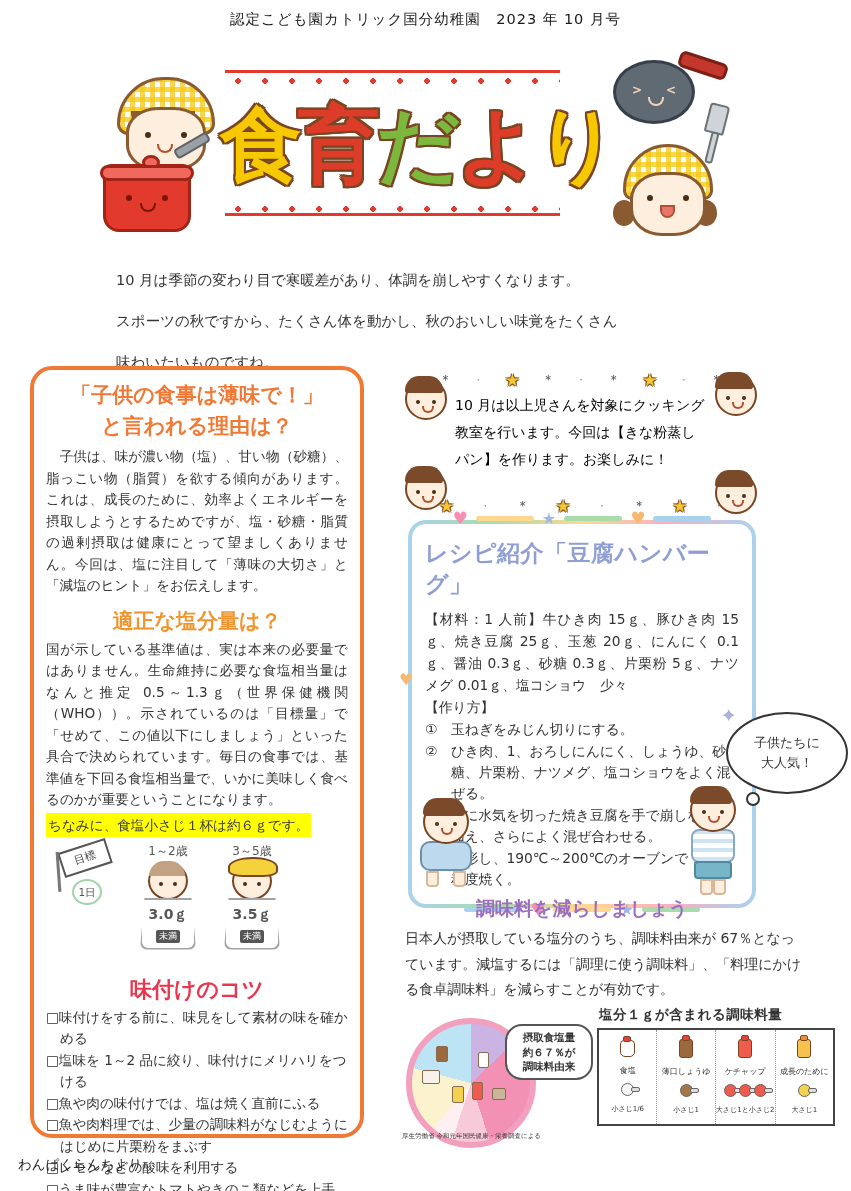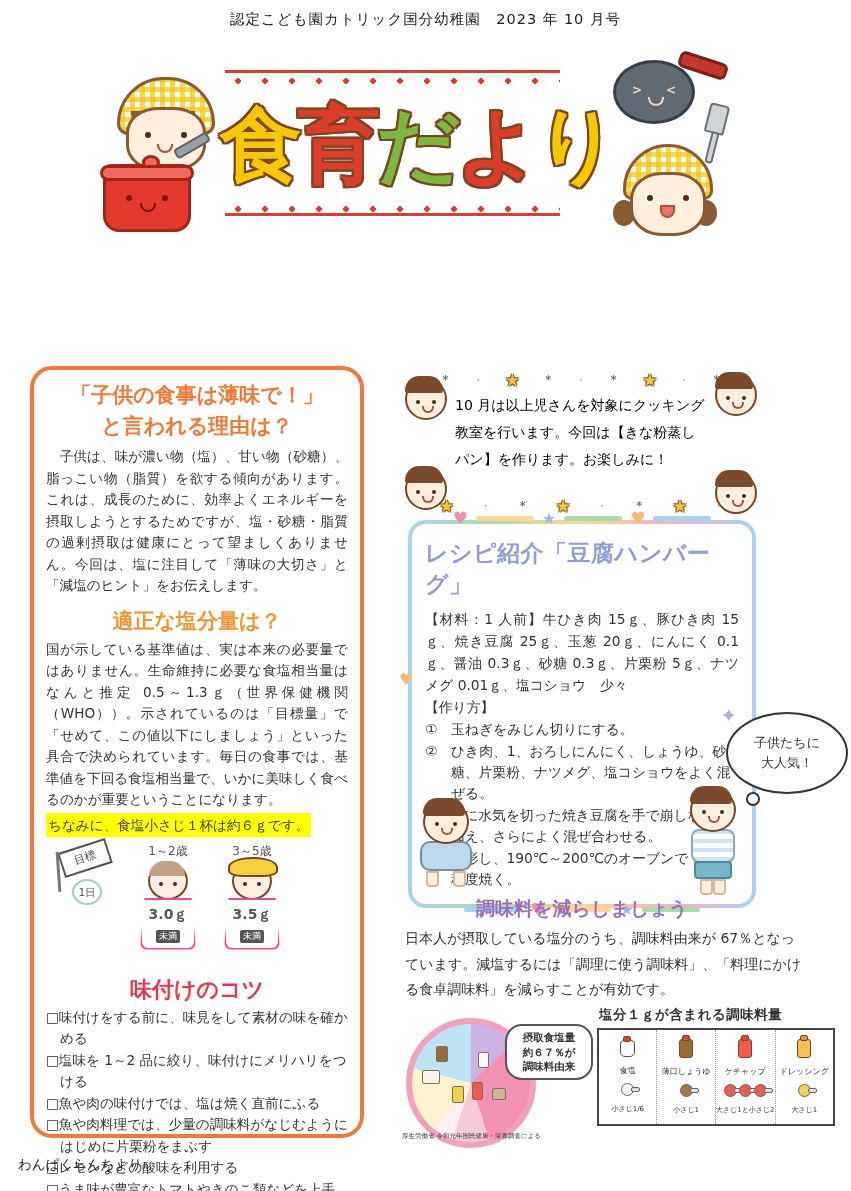--- a/index.html
+++ b/index.html
@@ -66,21 +66,21 @@
   .flag{position:absolute;left:14px;top:2px;width:46px;height:22px;background:#fff;border:2px solid #555;
         transform:rotate(-18deg);font-size:11px;text-align:center;line-height:22px;color:#444;}
   .flag:after{content:"";position:absolute;left:-8px;top:-4px;width:3px;height:40px;background:#777;transform:rotate(14deg);}
   .day-bubble{position:absolute;left:26px;top:36px;width:26px;height:22px;border:2px solid #9fd5a9;border-radius:50%;
         font-size:10.5px;text-align:center;line-height:22px;color:#555;background:#fff;}
   .salt-kid{position:absolute;top:0;width:76px;text-align:center;}
   .salt-kid .age{font-size:12px;color:#555;}
   .salt-kid .head{position:relative;width:36px;height:34px;margin:2px auto 0;background:#fdeede;border:2px solid #7a4523;border-radius:50%;}
   .salt-kid .hair{position:absolute;left:-1px;top:-3px;width:36px;height:15px;background:#c3a183;border-radius:20px 20px 0 0;}
   .salt-kid .hat{position:absolute;left:-6px;top:-7px;width:46px;height:16px;background:#f5d23c;border:2px solid #7a4523;border-radius:50% 50% 30% 30%;}
-  .salt-kid .cup{width:52px;height:48px;margin:-2px auto 0;background:#fff;border:2px solid #ec4899;
+  .salt-kid .cup{width:52px;height:48px;margin:-2px auto 0;background:#fff;border:2px solid #a3a3a3;
        border-radius:4px 4px 8px 8px;clip-path:polygon(8% 0,92% 0,100% 100%,0 100%);}
   .salt-kid .cup .amt{font-size:14px;font-weight:bold;color:#555;margin-top:6px;}
   .salt-kid .cup .lim{font-size:9px;background:#555;color:#fff;display:inline-block;padding:0 3px;border-radius:2px;}
   
   .cook-box{position:absolute;left:405px;top:370px;width:352px;height:146px;}
   .cook-text{position:absolute;left:50px;top:22px;width:250px;font-size:14px;line-height:27px;color:#000000;}
   .star-row{position:absolute;left:34px;width:284px;display:flex;justify-content:space-between;align-items:center;}
   .star-row.top{top:0;} .star-row.bottom{bottom:0;}
   .deco-star{color:#f6c832;font-size:17px;text-shadow:-1px -1px 0 #8a5a30,1px -1px 0 #8a5a30,-1px 1px 0 #8a5a30,1px 1px 0 #8a5a30;}
   .deco-ast{color:#444;font-size:13px;}
@@ -194,20 +194,25 @@
         <div class="tailR"></div>
       <div class="bandana check"></div>
       <div class="face">
         <span class="eye" style="left:14px;top:20px;"></span>
         <span class="eye" style="right:14px;top:20px;"></span>
         <span class="mouth-open" style="left:27px;top:30px;"></span>
       </div>
     </div>
   </div>
 
+  <div class="intro">
+    <div>10 月は季節の変わり目で寒暖差があり、体調を崩しやすくなります。</div>
+    <div>スポーツの秋ですから、たくさん体を動かし、秋のおいしい味覚をたくさん</div>
+    <div>味わいたいものですね。</div>
+  </div>
 
   <div class="left-box">
     <div class="lb-title">
       <div>「子供の食事は薄味で！」</div>
       <div>と言われる理由は？</div>
     </div>
     <div class="lb-para">　子供は、味が濃い物（塩）、甘い物（砂糖）、脂っこい物（脂質）を欲する傾向があります。これは、成長のために、効率よくエネルギーを摂取しようとするためですが、塩・砂糖・脂質の過剰摂取は健康にとって望ましくありません。今回は、塩に注目して「薄味の大切さ」と「減塩のヒント」をお伝えします。</div>
     <div class="lb-h2">適正な塩分量は？</div>
     <div class="lb-para">国が示している基準値は、実は本来の必要量ではありません。生命維持に必要な食塩相当量はなんと推定 0.5～1.3ｇ（世界保健機関（WHO））。示されているのは「目標量」で「せめて、この値以下にしましょう」といった具合で決められています。毎日の食事では、基準値を下回る食塩相当量で、いかに美味しく食べるのかが重要ということになります。</div>
     <div class="hl">ちなみに、食塩小さじ１杯は約６ｇです。</div>
@@ -413,21 +418,21 @@
       <div class="cond-name">ケチャップ</div>
       <div class="spoons">
         <div class="spoon sp-ket"></div>
         <div class="spoon sp-ket"></div>
         <div class="spoon sp-ket"></div>
       </div>
       <div class="cond-amt">大さじ1と小さじ2</div>
     </div>
     <div class="cond-col">
       <div class="bottle b-drs"></div>
-      <div class="cond-name">ドレッシング</div>
+      <div class="cond-name">成長のために</div>
       <div class="spoons">
           <div class="spoon sp-drs"></div>
         </div>
       <div class="cond-amt">大さじ1</div>
     </div>
   </div>
 
   <div class="doc-footer">わんぱくらんちより</div>
 
 </div>

